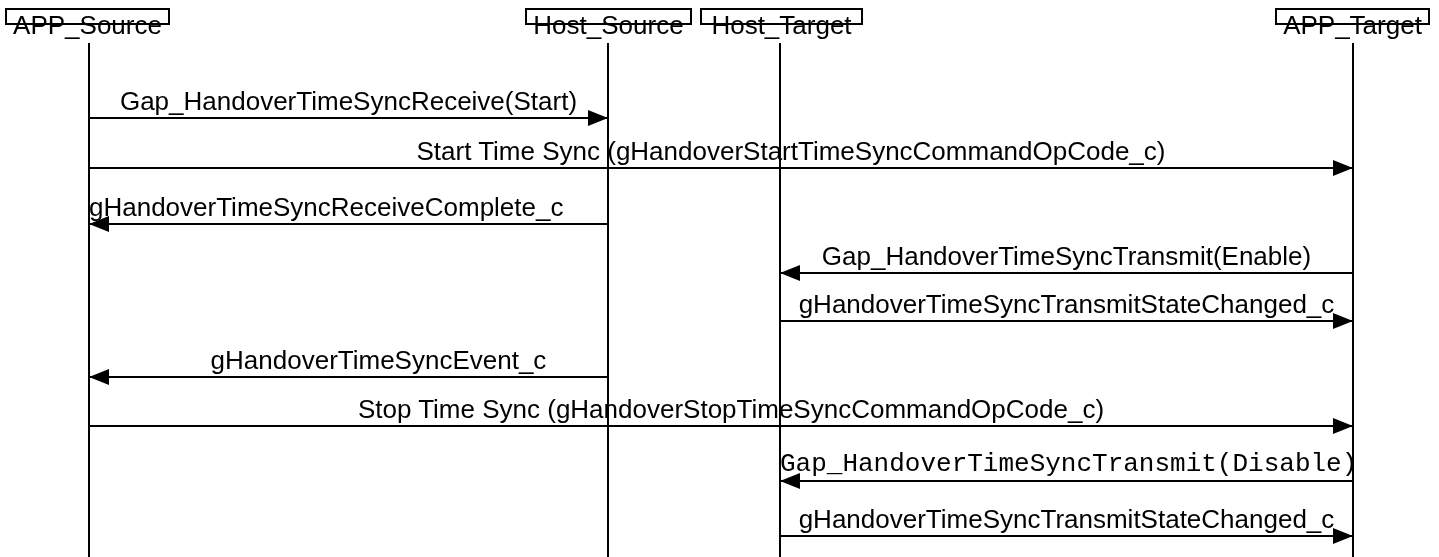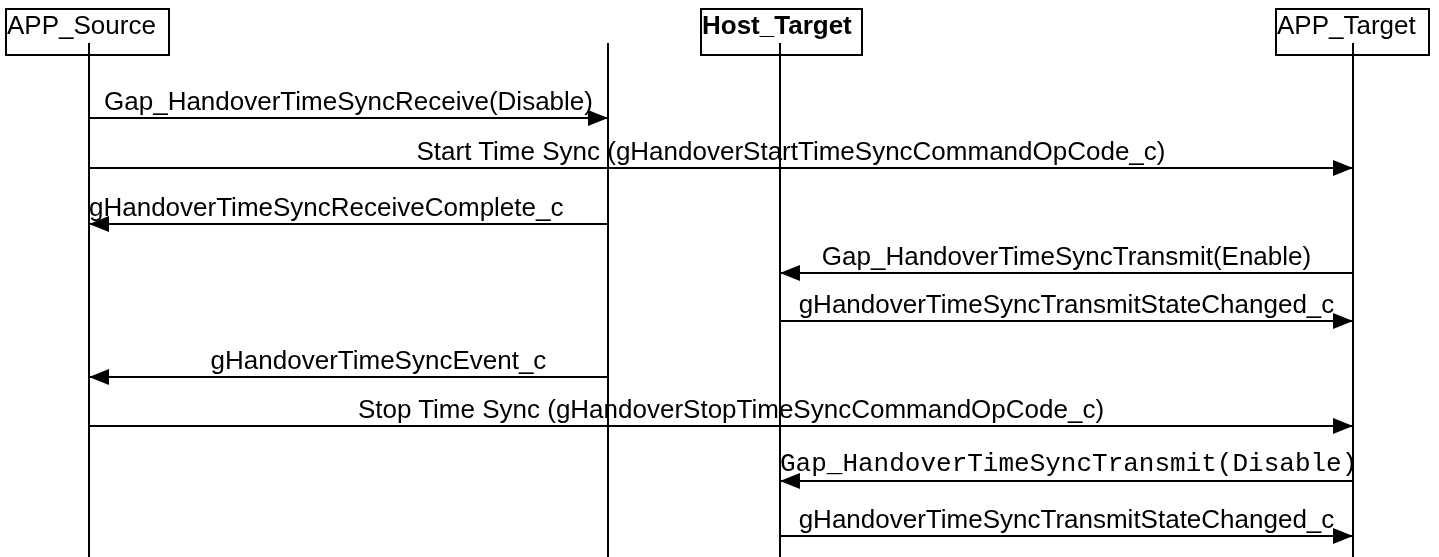--- a/index.html
+++ b/index.html
@@ -12,24 +12,25 @@
     width: 1439px;
     height: 557px;
     background: #ffffff;
     font-family: "Liberation Sans", sans-serif;
     color: #000000;
     overflow: hidden;
   }
   .actor-box {
     position: absolute;
     top: 8px;
-    height: 48px;
+    height: 17px;
     border: 2px solid #000000;
     box-sizing: border-box;
     background: #ffffff;
+    text-align: center;
     font-size: 26px;
     line-height: 30px;
     white-space: nowrap;
   }
   .lifeline {
     position: absolute;
     top: 43px;
     bottom: 0;
     width: 2px;
     background: #000000;
@@ -65,34 +66,37 @@
   }
 </style>
 </head>
 <body>
 
 <div id="canvas">
 
   <div class="actor-box" style="left:5px; width:165px;">
     <span>APP_Source</span>
   </div>
-  <div class="actor-box" style="left:700px; width:163px;font-weight:bold;">
+  <div class="actor-box" style="left:525px; width:167px;">
+    <span>Host_Source</span>
+  </div>
+  <div class="actor-box" style="left:700px; width:163px;">
     <span>Host_Target</span>
   </div>
   <div class="actor-box" style="left:1275px; width:155px;">
     <span>APP_Target</span>
   </div>
 
   <div class="lifeline" style="left:88px;"></div>
   <div class="lifeline" style="left:607px;"></div>
   <div class="lifeline" style="left:779px;"></div>
   <div class="lifeline" style="left:1352px;"></div>
 
   <div>
-    <div class="msg-label" style="left:89px; width:519px; top:86px;">Gap_HandoverTimeSyncReceive(Disable)</div>
+    <div class="msg-label" style="left:89px; width:519px; top:86px;">Gap_HandoverTimeSyncReceive(Start)</div>
     <div class="msg-line" style="left:89px; width:519px; top:117px;"></div>
     <div class="arrow-right" style="left:588px; top:110px;"></div>
   </div>
 
   <div>
     <div class="msg-label" style="left:89px; width:1404px; top:136px;">Start Time Sync (gHandoverStartTimeSyncCommandOpCode_c)</div>
     <div class="msg-line" style="left:89px; width:1264px; top:167px;"></div>
     <div class="arrow-right" style="left:1333px; top:160px;"></div>
   </div>
 

